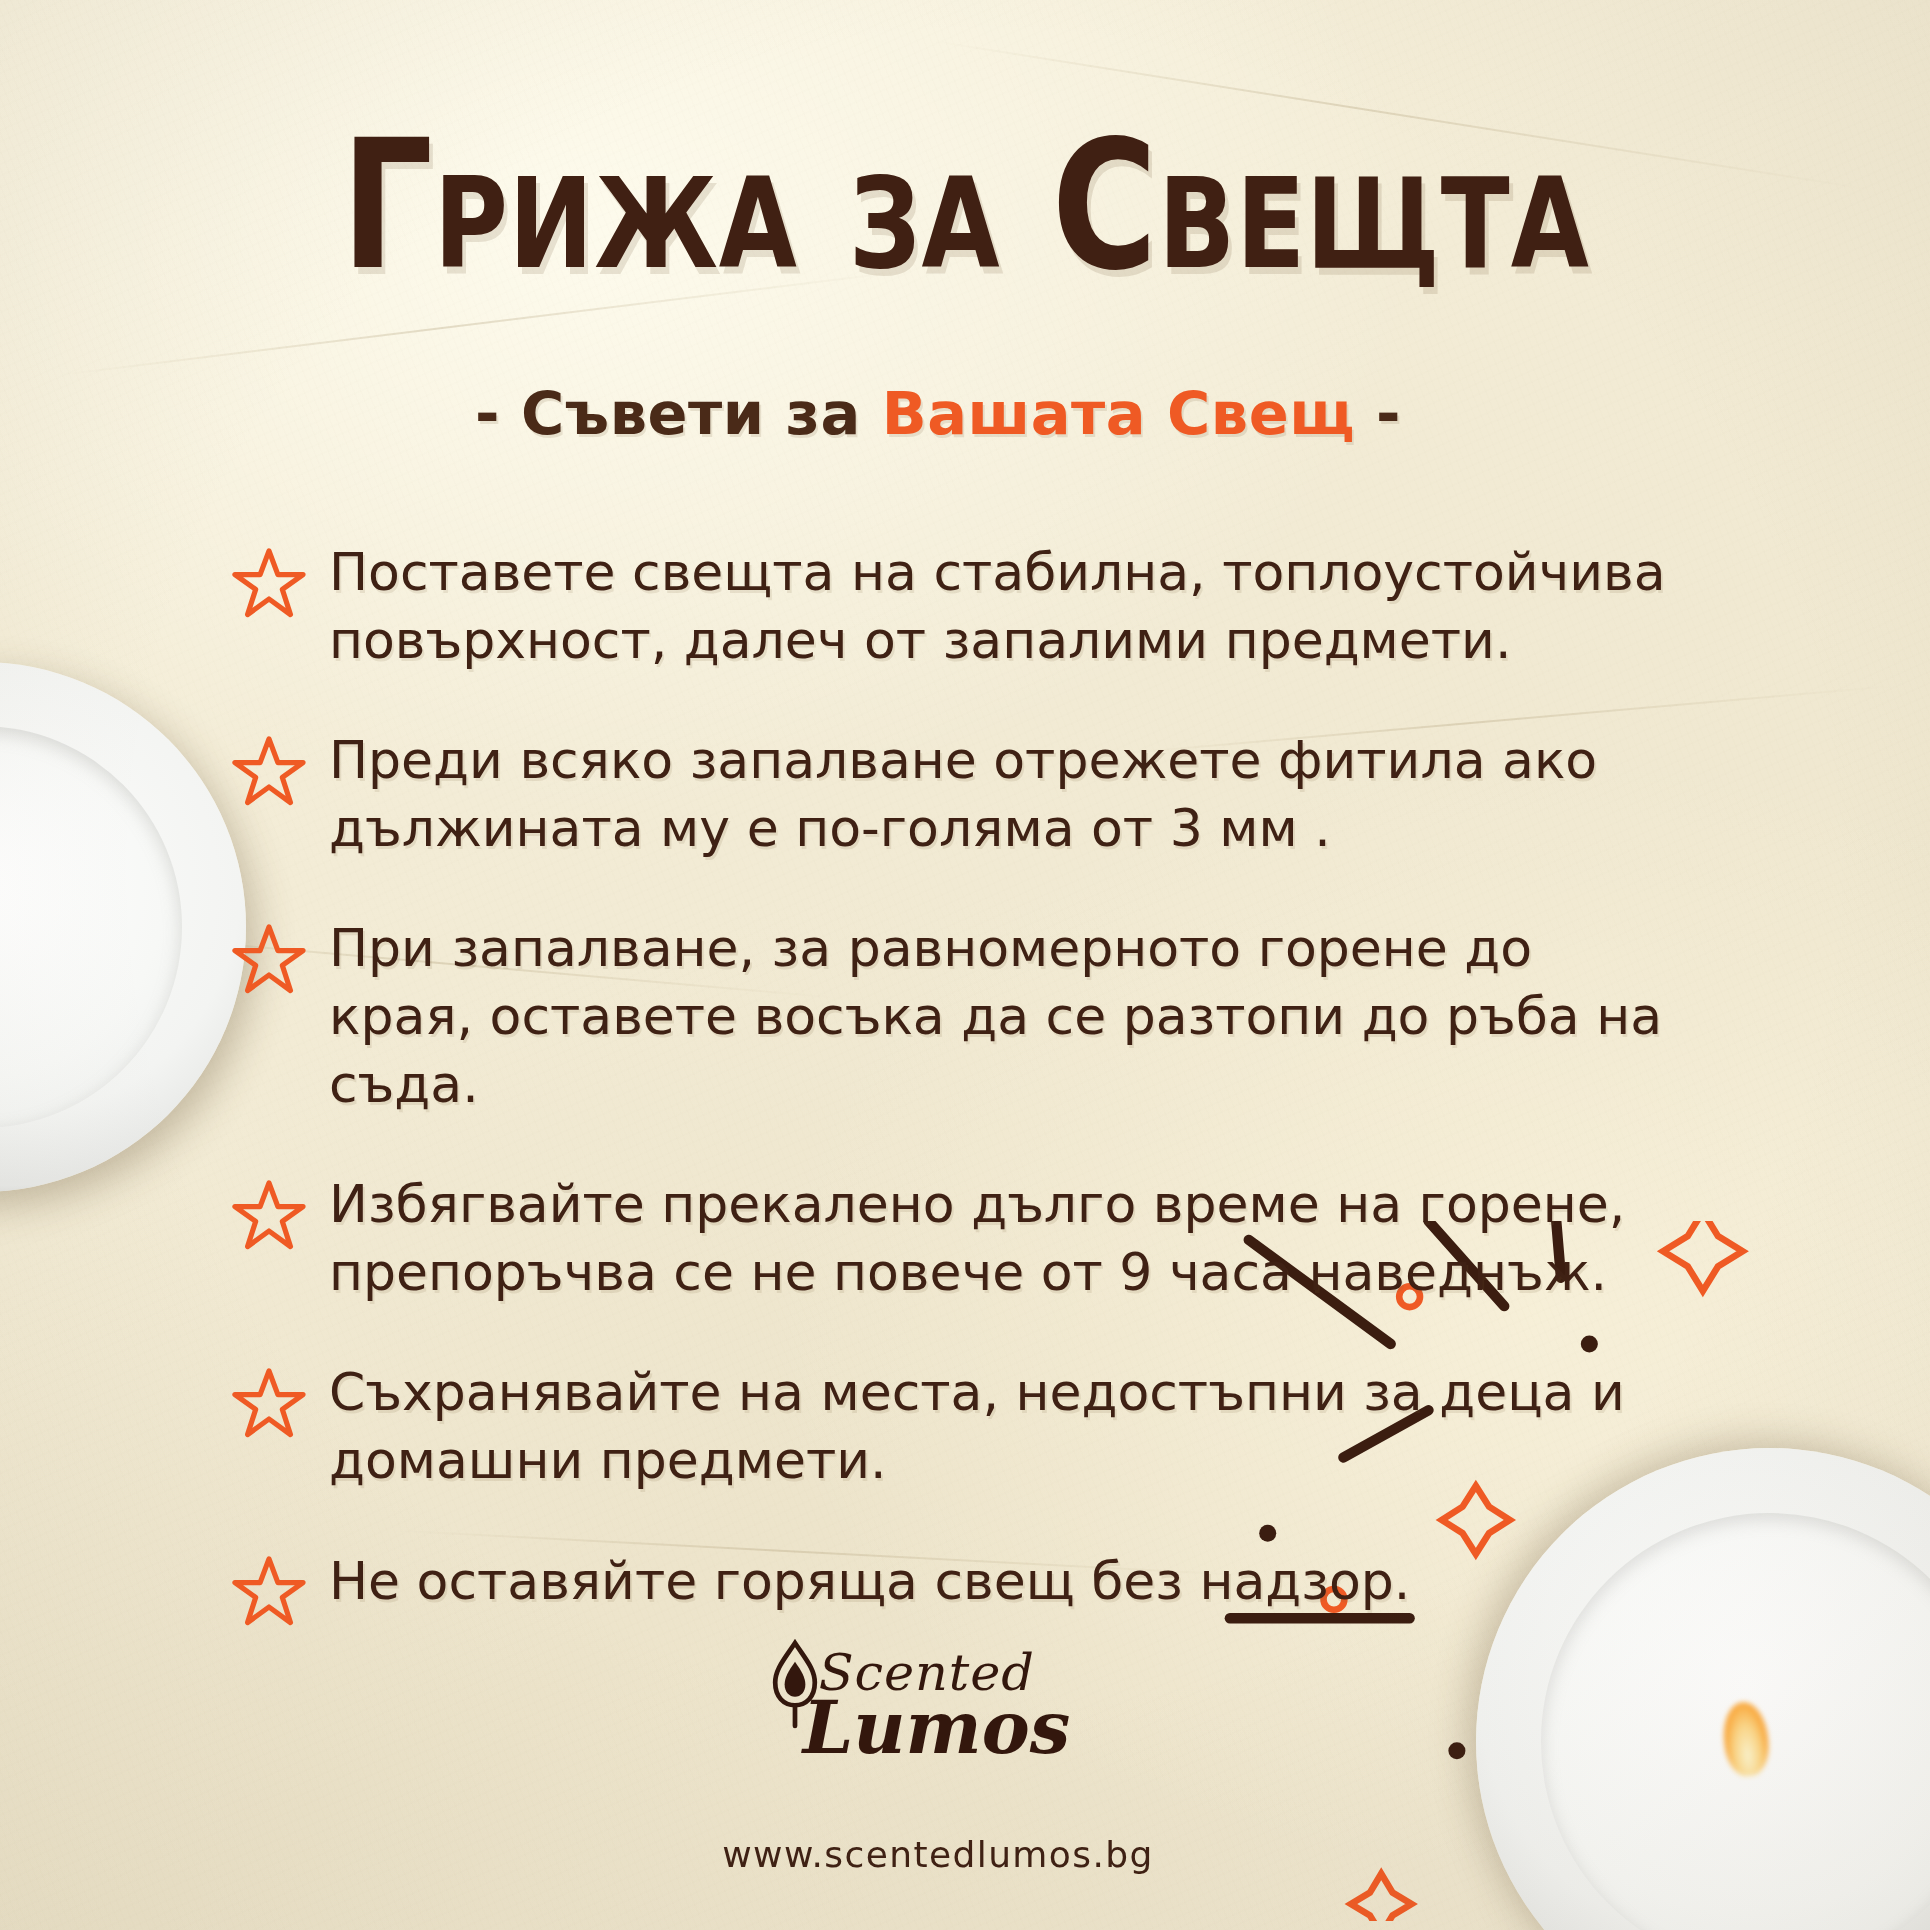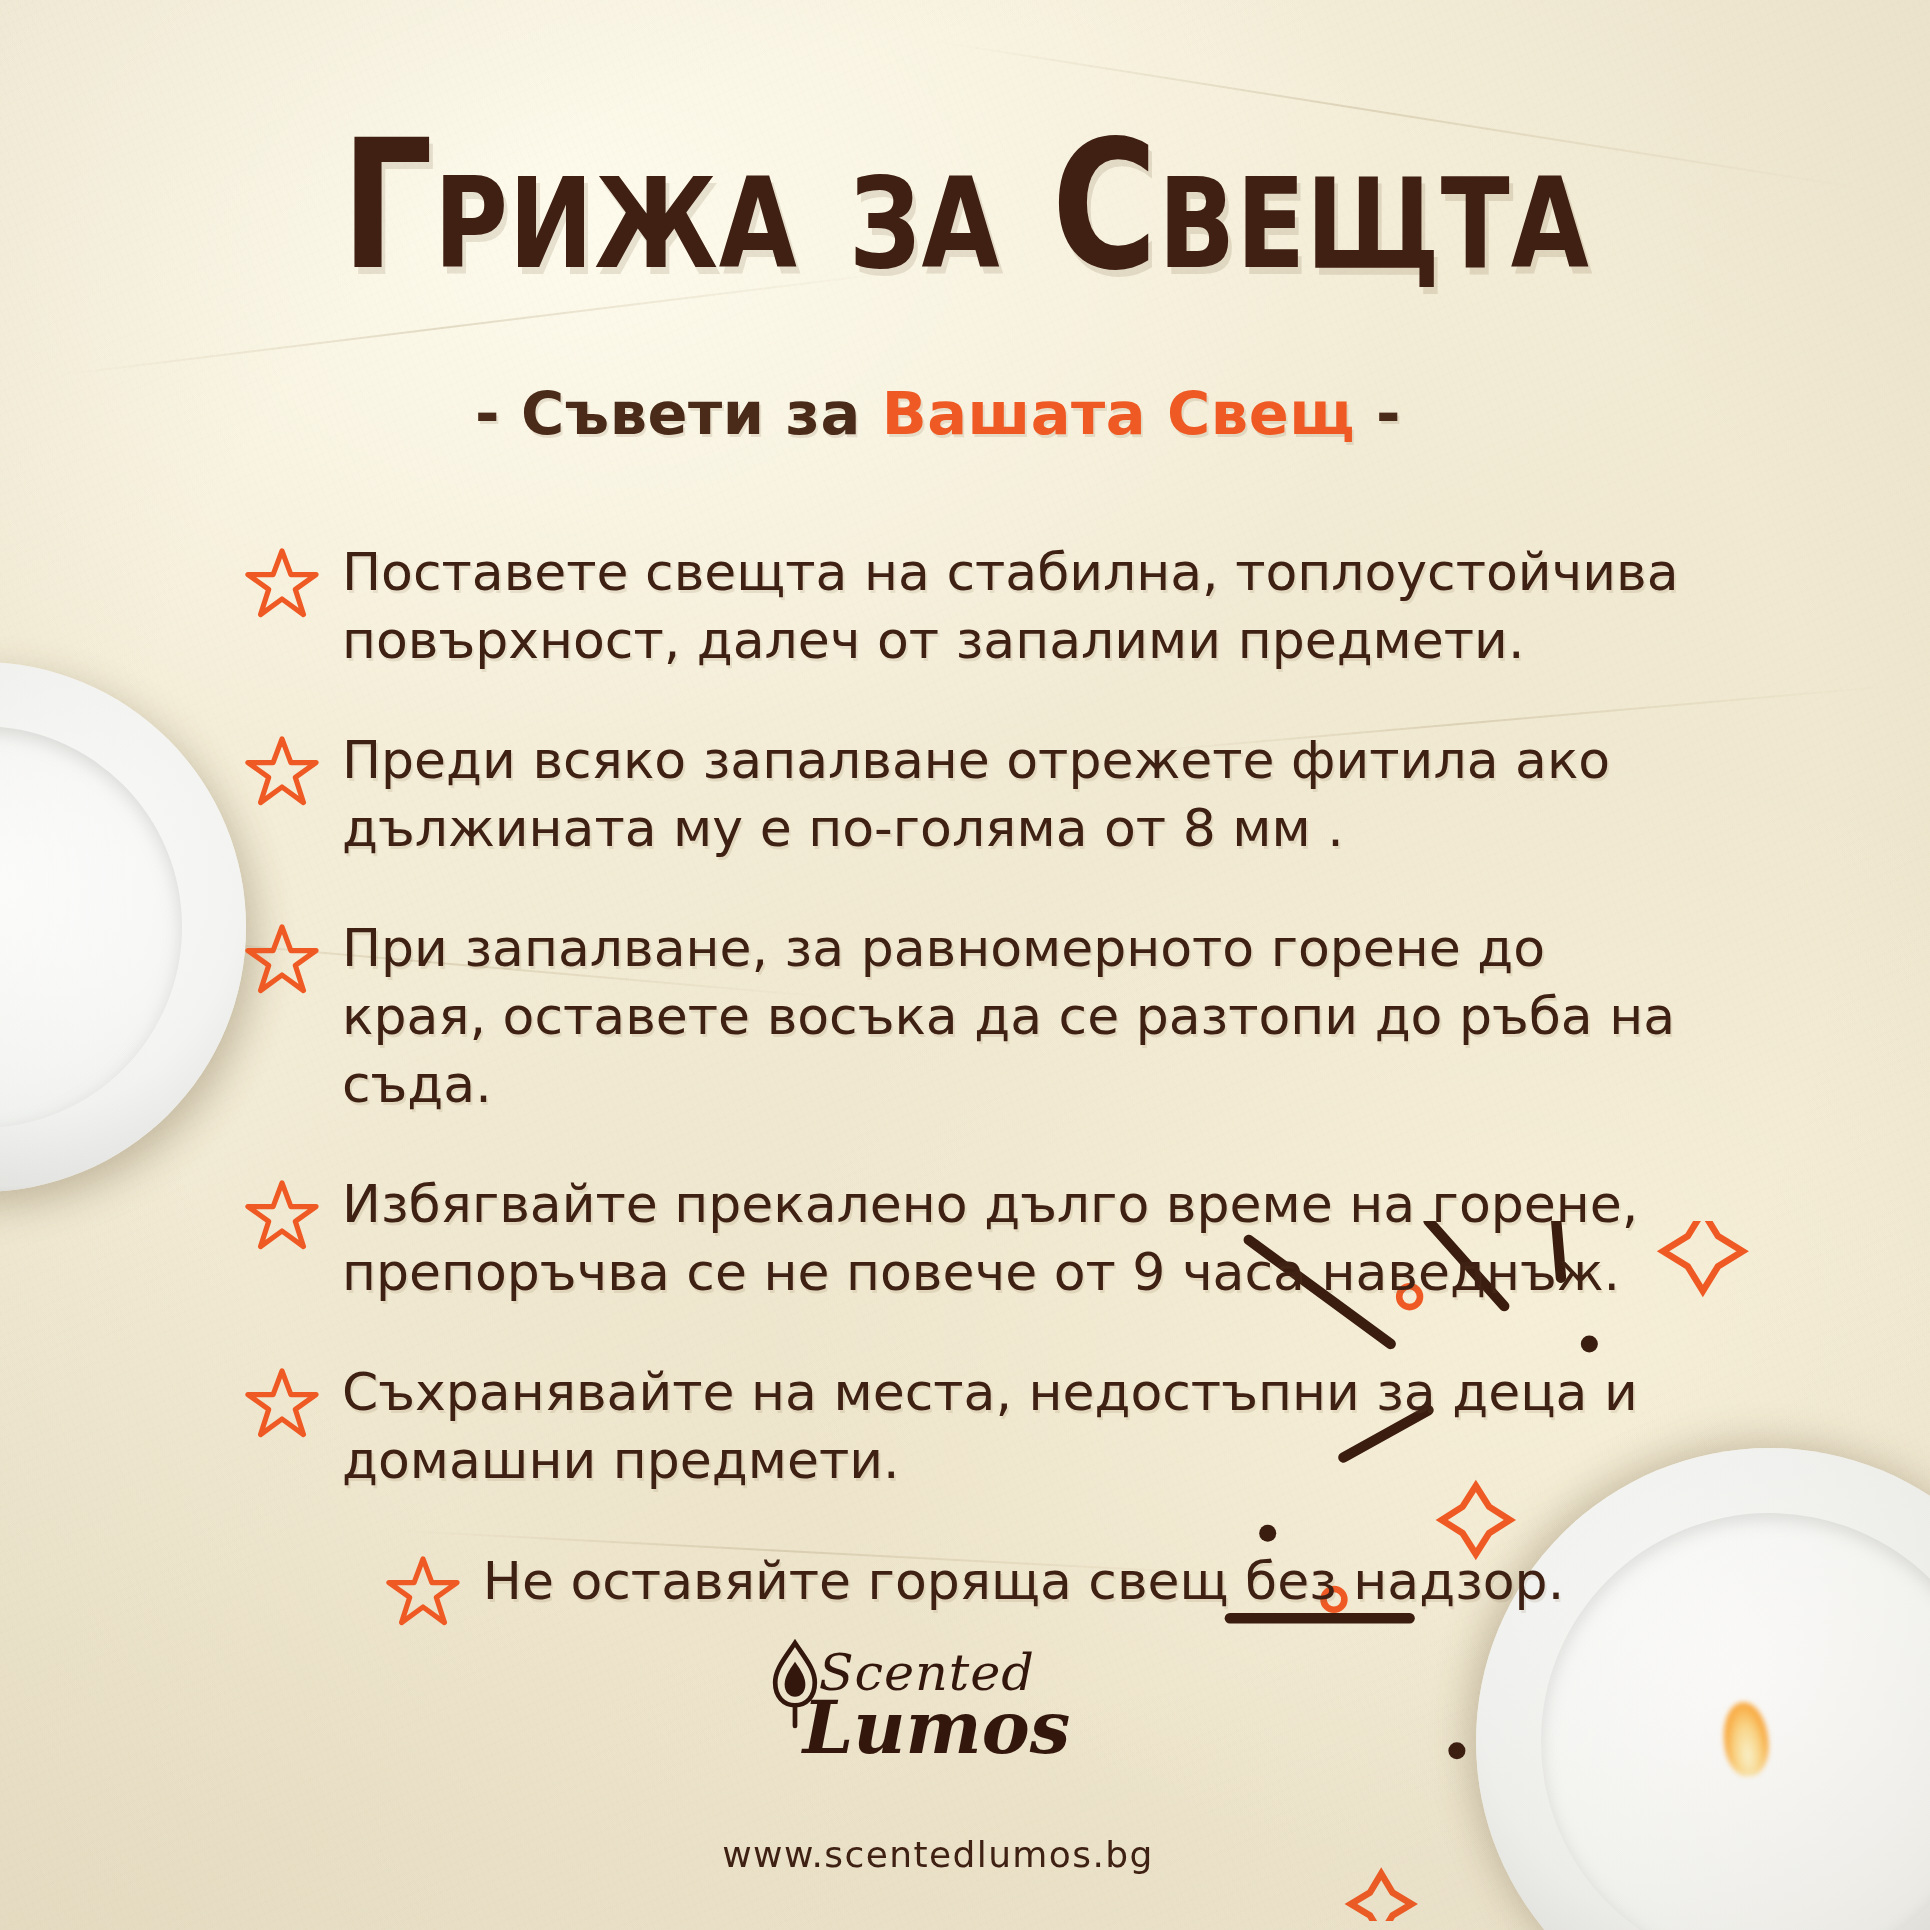--- a/index.html
+++ b/index.html
@@ -172,21 +172,20 @@
     position: absolute;
     top: 539px;
     left: 232px;
     width: 1486px;
   }
   .tip {
     position: relative;
     display: flex;
     align-items: flex-start;
     margin-bottom: 53px;
-    justify-content: center;
   }
   .tip .star {
     flex: 0 0 auto;
     width: 74px;
     height: 74px;
     margin-top: 5.7px;
     margin-right: 23px;
   }
   .tip .tip-text {
     font-size: 52px;
@@ -305,21 +304,21 @@
         <svg class="star" viewBox="0 0 100 100">
           <path d="M50 8 L62 40 L96 40 L68 60 L79 94 L50 73 L21 94 L32 60 L4 40 L38 40 Z" fill="none" stroke="#ef5a24" stroke-width="7" stroke-linejoin="round"></path>
         </svg>
         <div class="tip-text">Поставете свещта на стабилна, топлоустойчива повърхност, далеч от запалими предмети.</div>
       </div>
 
       <div class="tip">
         <svg class="star" viewBox="0 0 100 100">
           <path d="M50 8 L62 40 L96 40 L68 60 L79 94 L50 73 L21 94 L32 60 L4 40 L38 40 Z" fill="none" stroke="#ef5a24" stroke-width="7" stroke-linejoin="round"></path>
         </svg>
-        <div class="tip-text">Преди всяко запалване отрежете фитила ако дължината му е по-голяма от 8 мм .</div>
+        <div class="tip-text">Преди всяко запалване отрежете фитила ако дължината му е по-голяма от 3 мм .</div>
       </div>
 
       <div class="tip">
         <svg class="star" viewBox="0 0 100 100">
           <path d="M50 8 L62 40 L96 40 L68 60 L79 94 L50 73 L21 94 L32 60 L4 40 L38 40 Z" fill="none" stroke="#ef5a24" stroke-width="7" stroke-linejoin="round"></path>
         </svg>
         <div class="tip-text">При запалване, за равномерното горене до края, оставете восъка да се разтопи до ръба на съда.</div>
       </div>
 
       <div class="tip">

